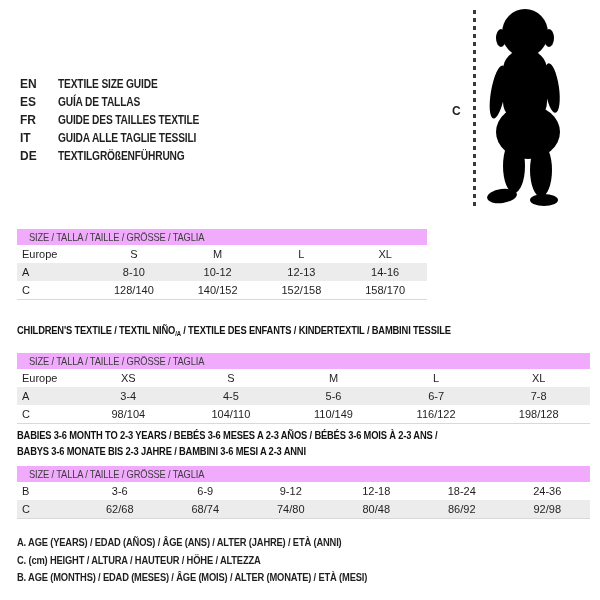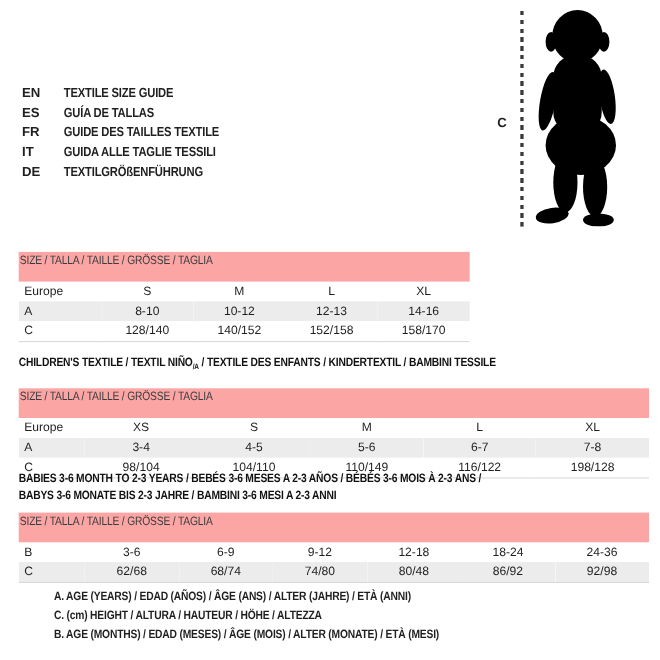--- a/index.html
+++ b/index.html
@@ -23,32 +23,32 @@
   .dash-line { left:473px; top:10px; width:3px; height:196px;
     background:repeating-linear-gradient(to bottom,#3a3a3a 0 4px,transparent 4px 8px); }
   .measure-c { left:452px; top:104px; font-size:12px; font-weight:bold; }
   .baby-svg { left:484px; top:8px; }
 
   
   .tbl-block { left:17px; }
   .tbl-title { font-size:11px; font-weight:bold; line-height:14px; color:#111; }
   .tbl-title .sub { font-size:7px; vertical-align:-2px; }
   .t3-title { line-height:16px; }
-  .size-bar { height:27px; line-height:16px; background:#fca5a5; color:#3c3c3c;
-              font-size:11px; padding-left:1px; box-sizing:border-box; }
+  .size-bar { height:16px; line-height:16px; background:#f0abfc; color:#3c3c3c;
+              font-size:11px; padding-left:12px; box-sizing:border-box; }
   table { border-collapse:collapse; table-layout:fixed; border-bottom:1px solid #d9d9d9; }
   td { height:18px; font-size:11px; text-align:center; padding:0; color:#1f1f1f;
        white-space:nowrap; overflow:hidden; }
   td.lbl { text-align:left; padding-left:5px; }
   tr.shaded { background:#ececec; }
   .w410 { width:410px; }
   .w573 { width:573px; }
 
   
-  .footnotes { left:17px; top:534px;margin-left:32px; }
+  .footnotes { left:17px; top:534px; }
   .footnote { font-size:11px; font-weight:bold; line-height:17.5px; }
 </style>
 </head>
 <body>
 
 <div class="abs lang-list">
   <div class="lang-row">
     <span class="lang-code">EN</span><span class="cond">TEXTILE SIZE GUIDE</span>
   </div>
   <div class="lang-row">

